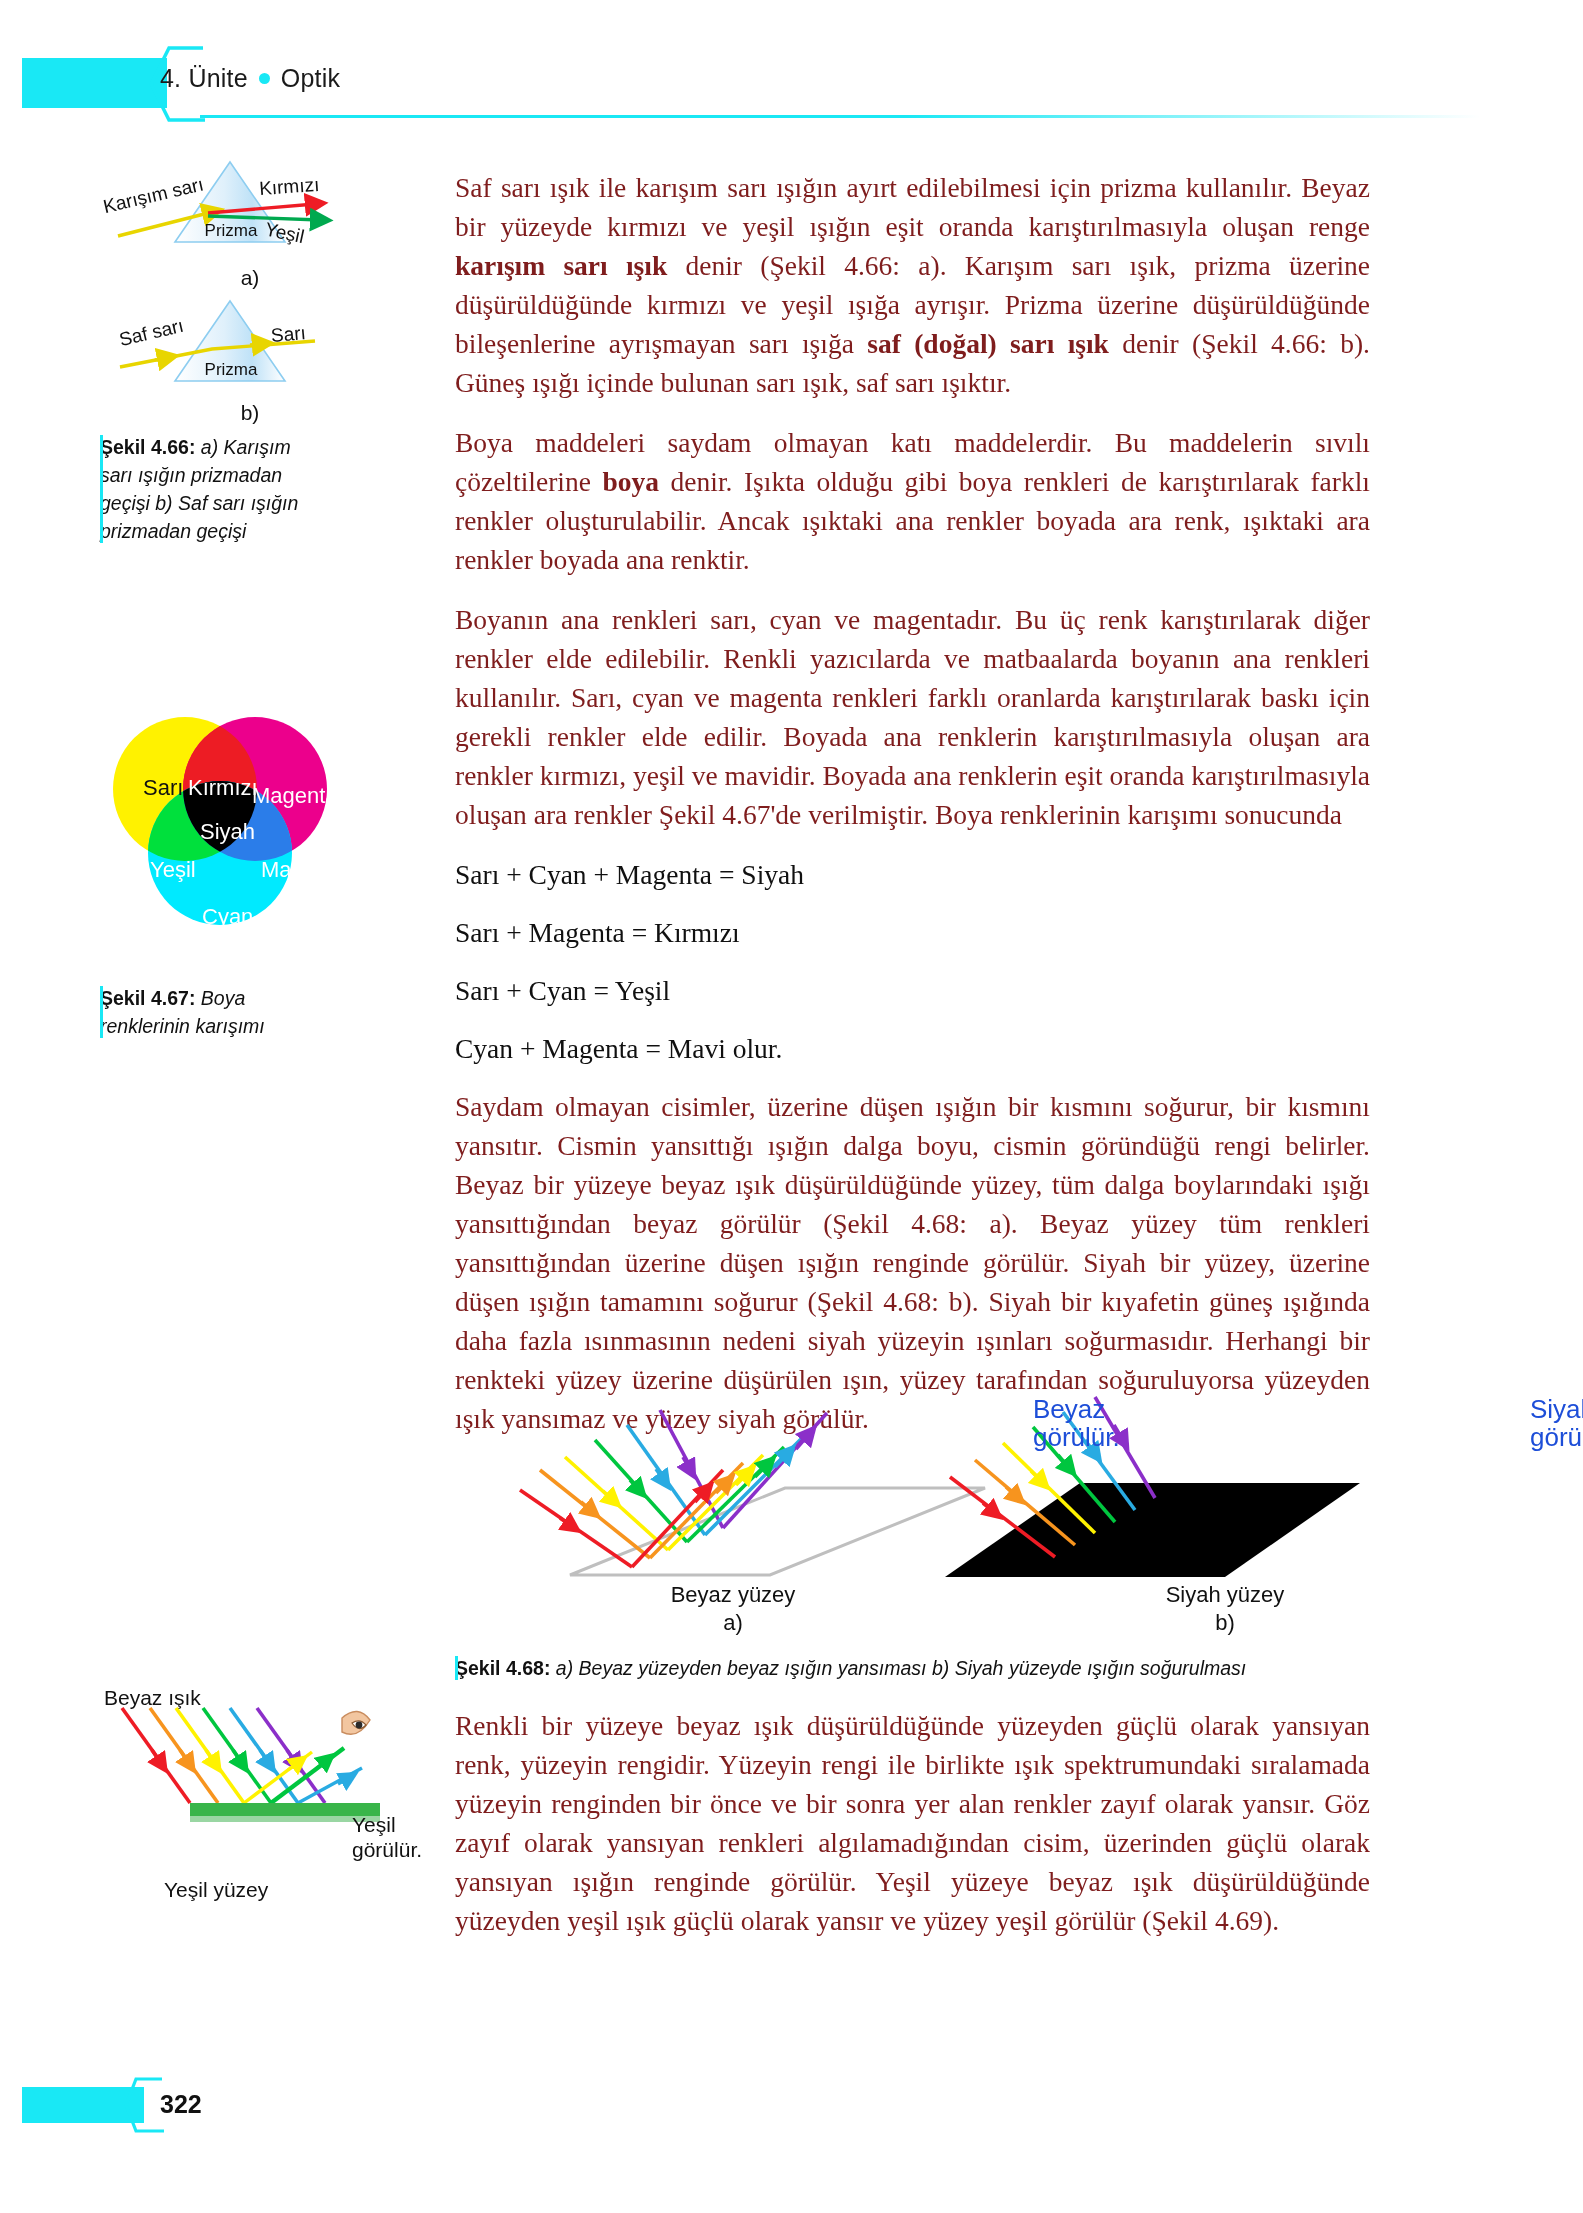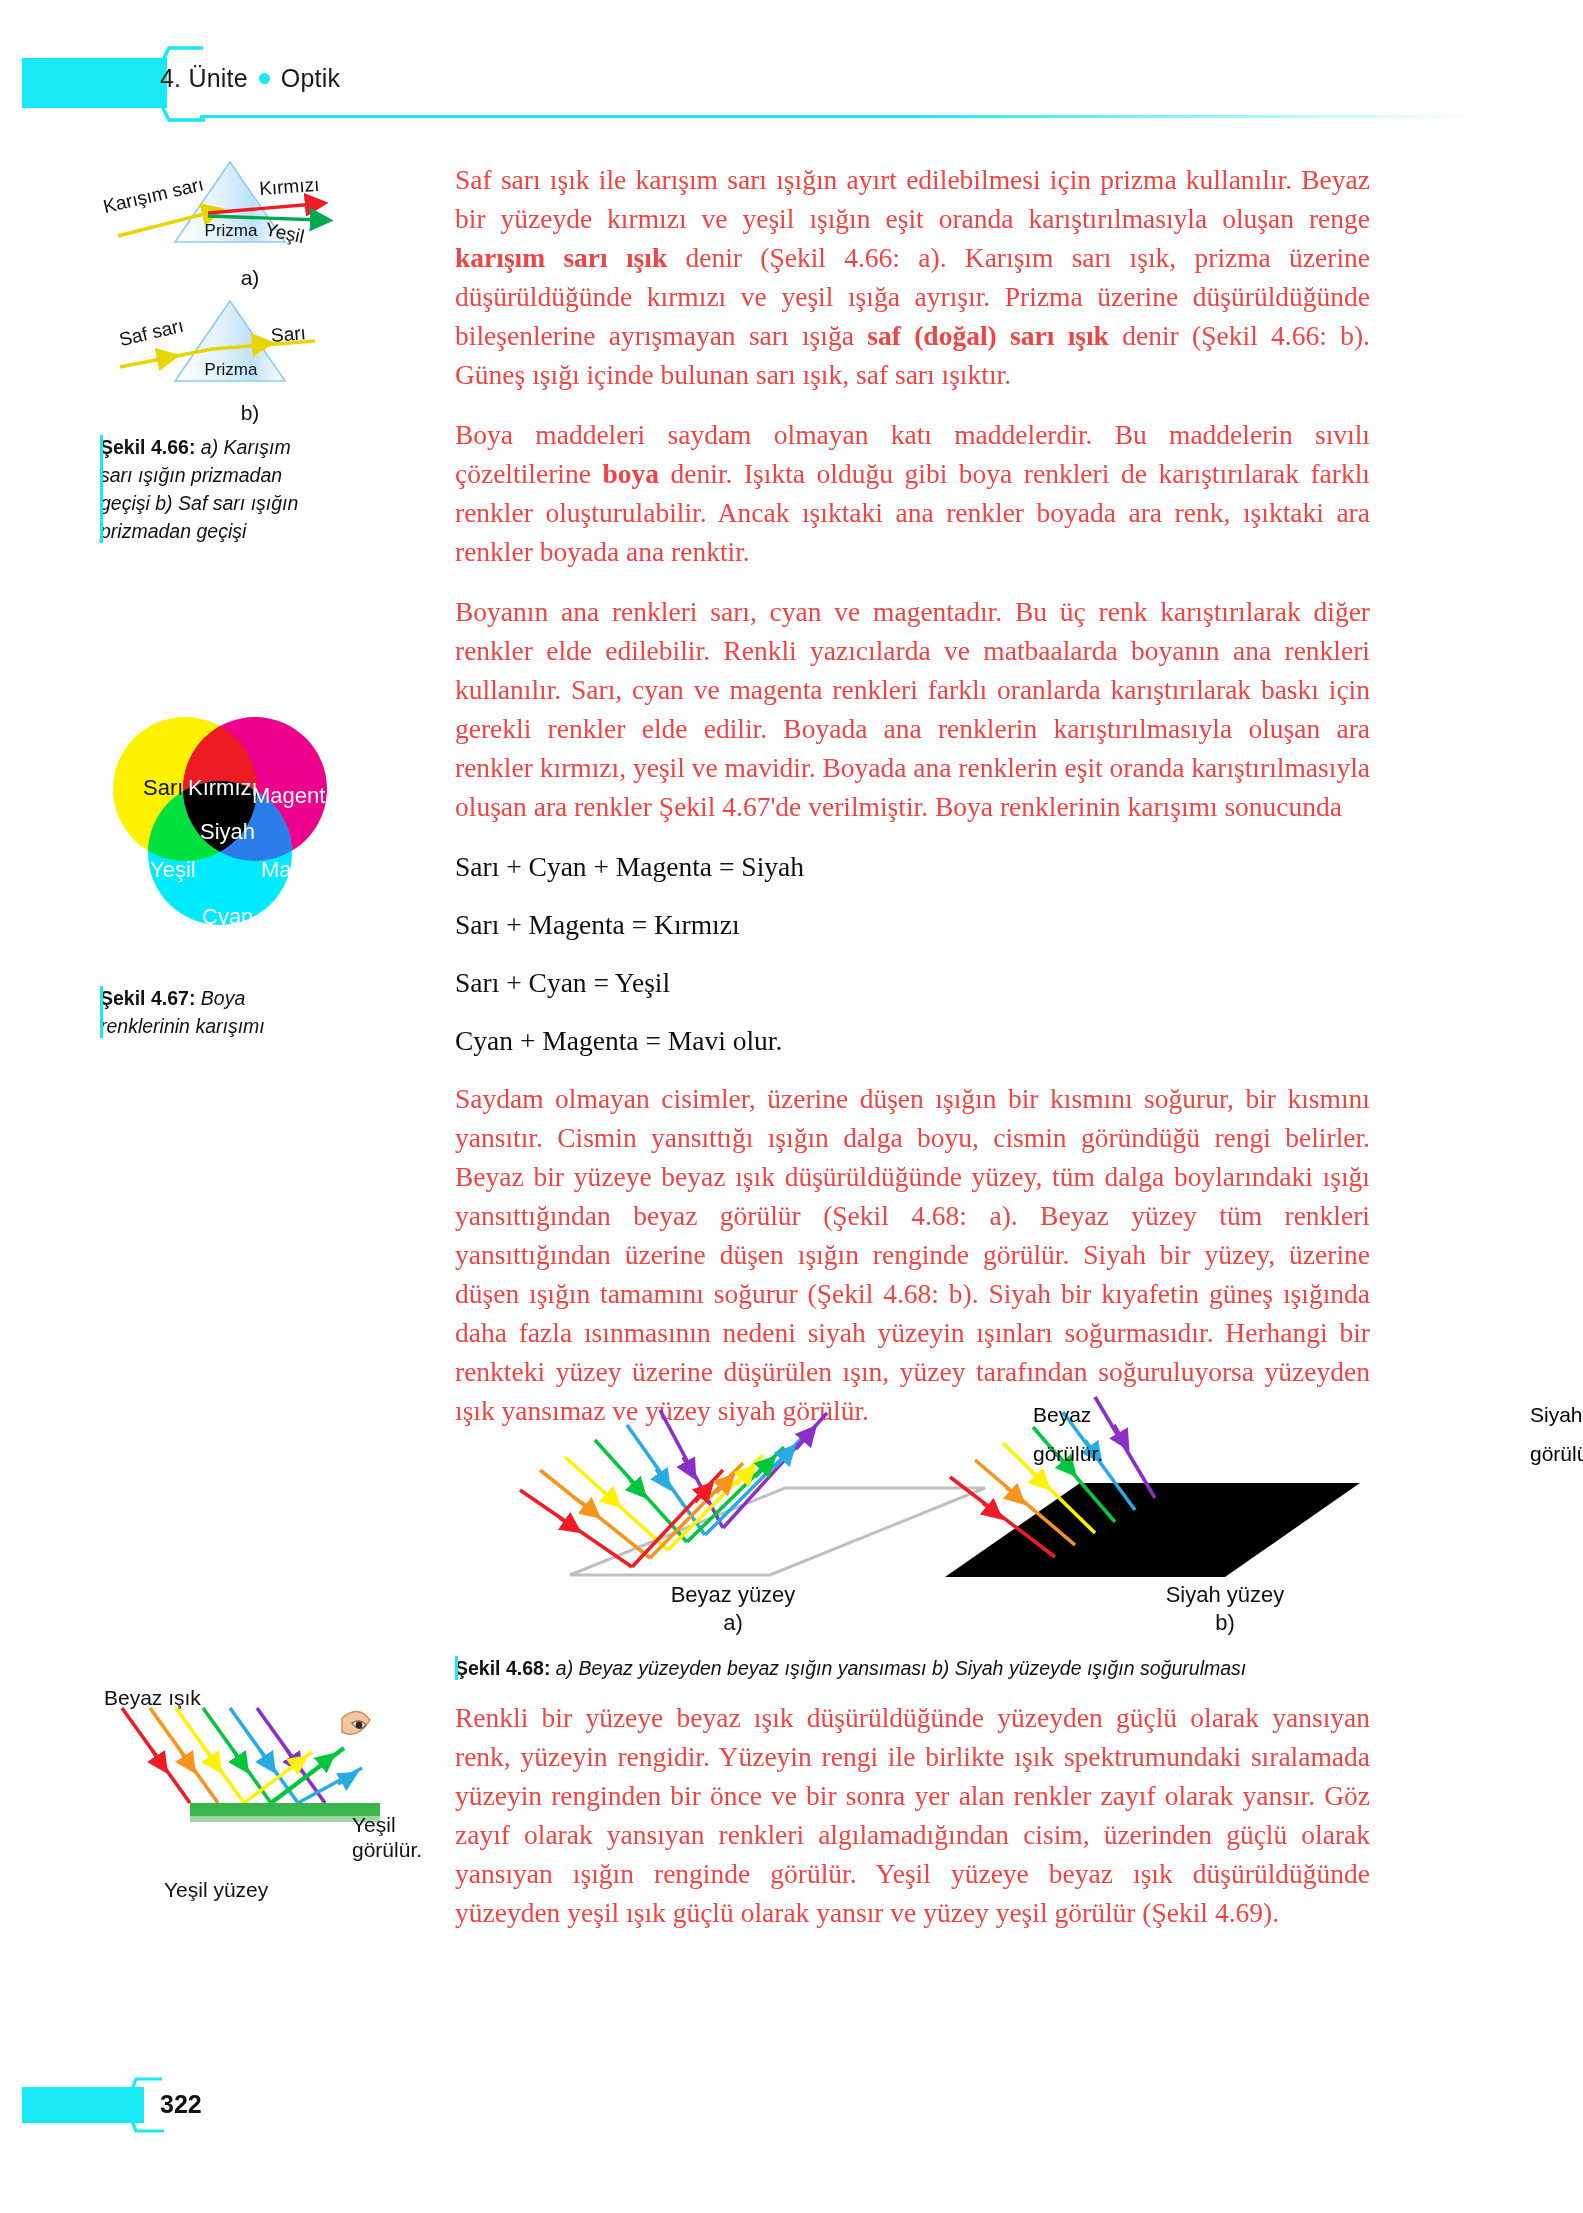--- a/index.html
+++ b/index.html
@@ -25,21 +25,21 @@
 
   
   .left-col{position:absolute;left:100px;top:150px;width:300px;}
   .right-col{position:absolute;left:455px;top:160px;width:915px;}
 
   
   .body-p{
     font-family:"Liberation Serif", serif;
     font-size:27.5px;line-height:39px;
     text-align:justify;text-justify:inter-word;
-    color:#ef4444;margin:0 0 21px 0;
+    color:#7f1d1d;margin:8px 0 21px 0;
     hyphens:manual;
   }
   .body-p b{font-weight:bold;}
   .eq{
     font-family:"Liberation Serif", serif;
     font-size:27.5px;line-height:39px;color:#101010;margin:0 0 19px 0;
   }
 
   
   .caption{
@@ -68,22 +68,22 @@
   .venn{position:relative;width:240px;height:245px;}
   .venn svg{display:block;}
   .venn-lab{
     position:absolute;font-family:"Liberation Sans", sans-serif;
     font-size:22px;white-space:nowrap;
   }
 
   
   .fig468{position:absolute;left:455px;top:1385px;width:920px;height:250px;}
   .fig468 .note{
-    position:absolute;font-family:"Liberation Sans", sans-serif;font-size:21px;
-    color:#000000;line-height:39px;
+    position:absolute;font-family:"Liberation Sans", sans-serif;font-size:26px;
+    color:#1d4ed8;line-height:28px;
   }
   .fig468 .ylab{
     position:absolute;font-family:"Liberation Sans", sans-serif;font-size:22px;color:#111;
     text-align:center;
   }
 
   
   .fig469{position:absolute;left:100px;top:1640px;width:300px;height:260px;}
   .fig469 .t{
     position:absolute;font-family:"Liberation Sans", sans-serif;font-size:21px;color:#111;

